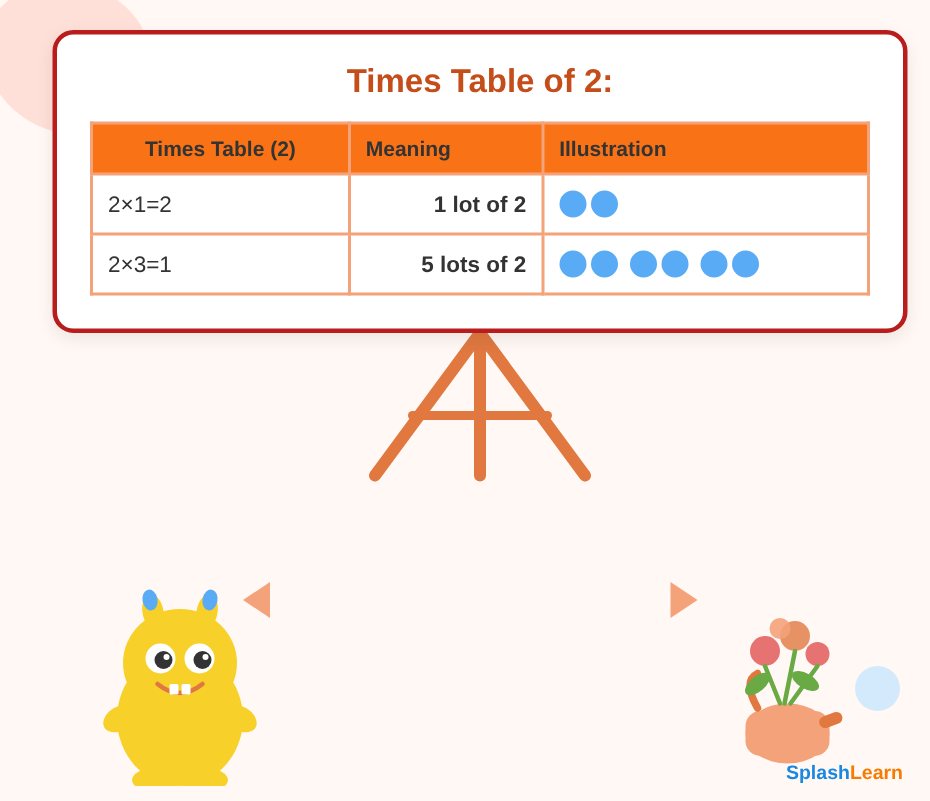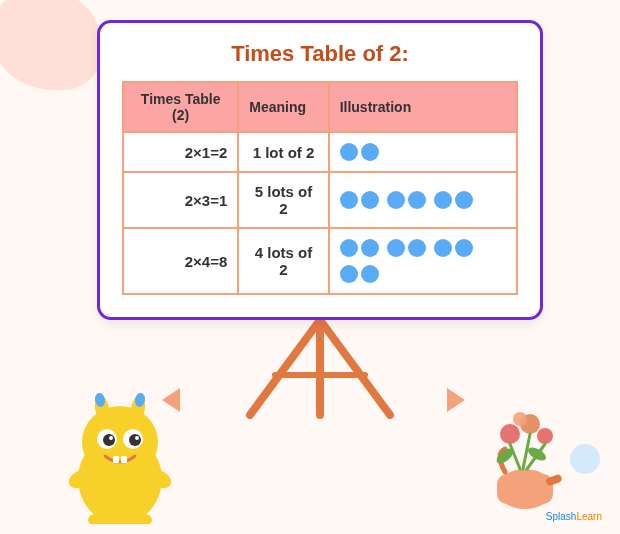--- a/index.html
+++ b/index.html
@@ -42,45 +42,45 @@
       top: 20px;
       left: 50px;
       right: 30px;
       display: flex;
       flex-direction: column;
       align-items: center;
     }
 
     .board {
       background: #fff;
-      border: 3px solid #6d28d9;
+      border: 3px solid #b91c1c;
       border-radius: 14px;
       padding: 18px 22px 22px;
-      width: 446px;
+      width: 570px;
       box-shadow: 0 4px 12px rgba(0,0,0,0.08);
       position: relative;
       z-index: 2;
     }
 
     .board-title {
       text-align: center;
       font-size: 22px;
       font-weight: 800;
       color: #c44d1a;
       margin-bottom: 14px;
     }
 
     
     .times-table {
       width: 100%;
       border-collapse: collapse;
     }
 
     .times-table th {
-      background: #fca5a5;
+      background: #f97316;
       padding: 8px 10px;
       font-size: 14px;
       font-weight: 800;
       color: #333;
       border: 2px solid #f4a27a;
       text-align: left;
     }
 
     .times-table th:first-child {
       text-align: center;
@@ -88,26 +88,26 @@
 
     .times-table td {
       border: 2px solid #f4a27a;
       padding: 10px 10px;
       font-size: 15px;
       color: #333;
       font-weight: 600;
     }
 
     .times-table td:first-child {
+      text-align: left;
+      font-weight: 400;
+    }
+
+    .times-table td:nth-child(2) {
       text-align: right;
-      font-weight: 700;
-    }
-
-    .times-table td:nth-child(2) {
-      text-align: center;
     }
 
     .illustration-cell {
       display: flex;
       align-items: center;
       gap: 8px;
       flex-wrap: wrap;
     }
 
     .dot-group {
@@ -151,22 +151,22 @@
       right: 55px;
       width: 90px;
       height: 110px;
     }
 
     
     .splashlearn-logo {
       position: absolute;
       bottom: 12px;
       right: 18px;
-      font-size: 10px;
-      font-weight: 400;
+      font-size: 13px;
+      font-weight: 700;
       color: #333;
     }
 
     .splashlearn-logo span.splash {
       color: #1a88e0;
     }
     .splashlearn-logo span.learn {
       color: #f57c00;
     }
 
@@ -237,44 +237,20 @@
                   <span class="dot"></span>
                   <span class="dot"></span>
                 </div>
                 <div class="dot-group">
                   <span class="dot"></span>
                   <span class="dot"></span>
                 </div>
               </div>
             </td>
           </tr>
-          <tr>
-            <td>2×4=8</td>
-            <td>4 lots of 2</td>
-            <td>
-              <div class="illustration-cell">
-                <div class="dot-group">
-                  <span class="dot"></span>
-                  <span class="dot"></span>
-                </div>
-                <div class="dot-group">
-                  <span class="dot"></span>
-                  <span class="dot"></span>
-                </div>
-                <div class="dot-group">
-                  <span class="dot"></span>
-                  <span class="dot"></span>
-                </div>
-                <div class="dot-group">
-                  <span class="dot"></span>
-                  <span class="dot"></span>
-                </div>
-              </div>
-            </td>
-          </tr>
         </tbody>
     </table>
   </div>
 
   <div class="easel-legs">
     <svg viewBox="0 0 220 100" xmlns="http://www.w3.org/2000/svg">
 
       <line x1="110" y1="0" x2="40" y2="95" stroke="#e07840" stroke-width="8" stroke-linecap="round"></line>
 
       <line x1="110" y1="0" x2="180" y2="95" stroke="#e07840" stroke-width="8" stroke-linecap="round"></line>

